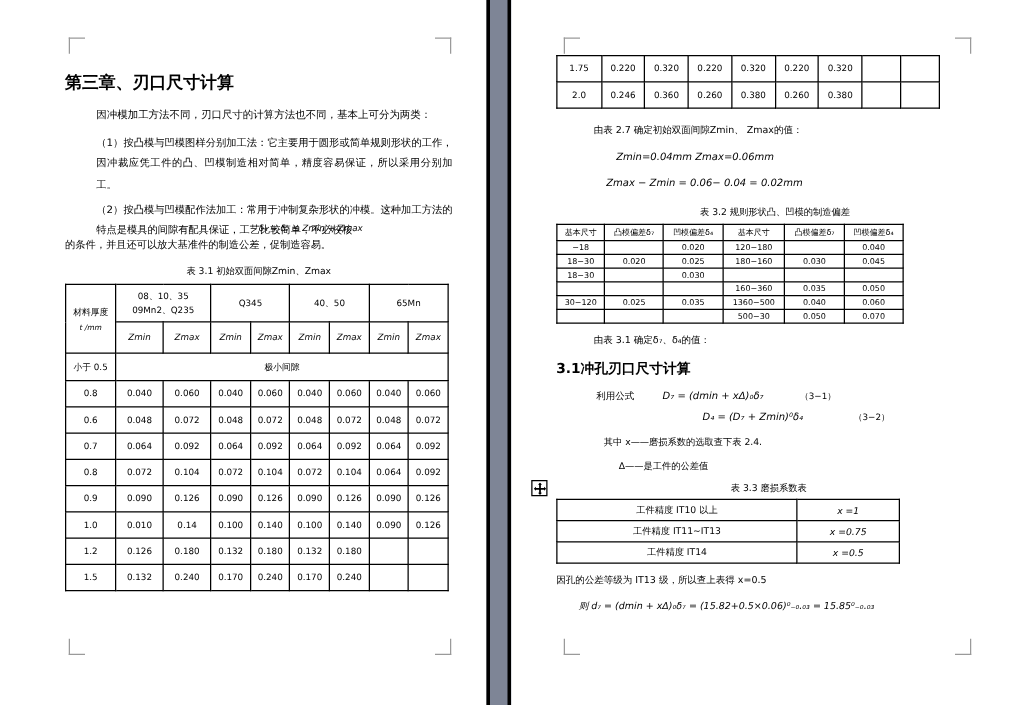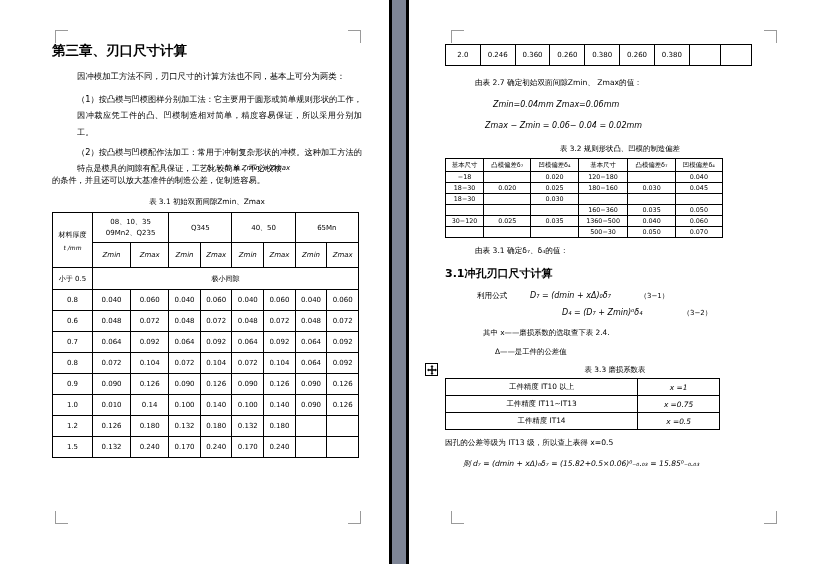--- a/index.html
+++ b/index.html
@@ -101,21 +101,21 @@
 
 <div id="workspace">
 
   <div class="page" id="page-left">
 
     <div class="mark tl" style="left:55px;  top:30px;"></div>
     <div class="mark tr" style="right:28px; top:30px;"></div>
     <div class="mark bl" style="left:55px;  bottom:40px;"></div>
     <div class="mark br" style="right:28px; bottom:40px;"></div>
 
-    <div class="content" style="left:52px; top:42px; width:310px;">
+    <div class="content" style="left:52px; top:57px; width:310px;">
 
       <h1 class="chapter">第三章、刃口尺寸计算</h1>
 
       <div style="height:12px;"></div>
 
       <div class="para" style="padding-left:25px;">因冲模加工方法不同，刃口尺寸的计算方法也不同，基本上可分为两类：</div>
       <div style="height:10px;"></div>
 
       <div class="para" style="padding-left:25px; white-space:normal; line-height:2.0; font-size:8.2px;">（1）按凸模与凹模图样分别加工法：它主要用于圆形或简单规则形状的工作，因冲裁应凭工件的凸、凹模制造相对简单，精度容易保证，所以采用分别加工。</div>
       <div style="height:4px;"></div>
@@ -264,20 +264,31 @@
     <div class="mark tl" style="left:42px;  top:30px;"></div>
     <div class="mark tr" style="right:36px; top:30px;"></div>
     <div class="mark bl" style="left:42px;  bottom:40px;"></div>
     <div class="mark br" style="right:36px; bottom:40px;"></div>
 
     <div class="content" style="left:36px; top:44px; width:330px;">
 
       <table class="doc" id="t31b">
         <tbody id="t31b-body">
             <tr>
+              <td class="thickcol">1.75</td>
+              <td>0.220</td>
+              <td>0.320</td>
+              <td>0.220</td>
+              <td>0.320</td>
+              <td>0.220</td>
+              <td>0.320</td>
+              <td></td>
+              <td></td>
+            </tr>
+            <tr>
               <td class="thickcol">2.0</td>
               <td>0.246</td>
               <td>0.360</td>
               <td>0.260</td>
               <td>0.380</td>
               <td>0.260</td>
               <td>0.380</td>
               <td></td>
               <td></td>
             </tr>

